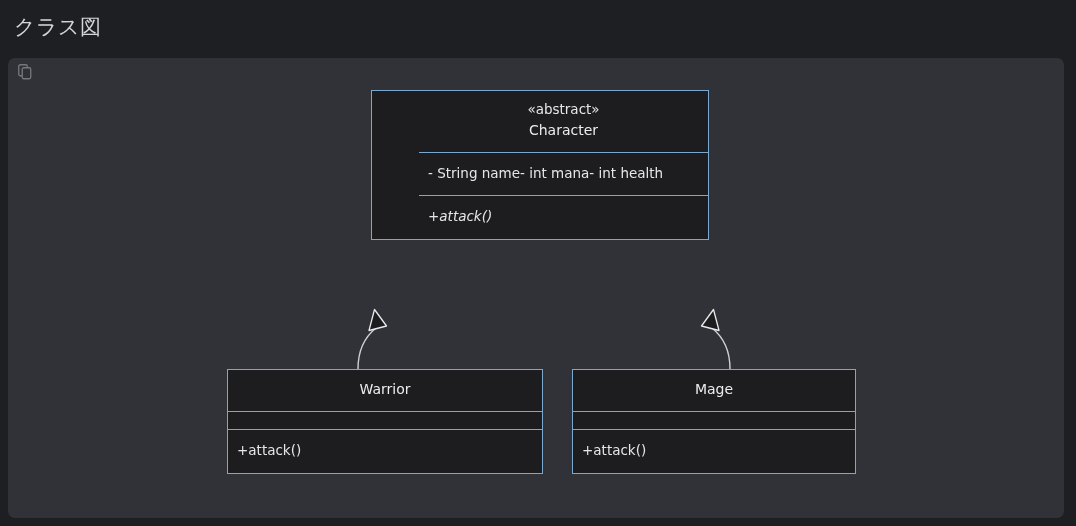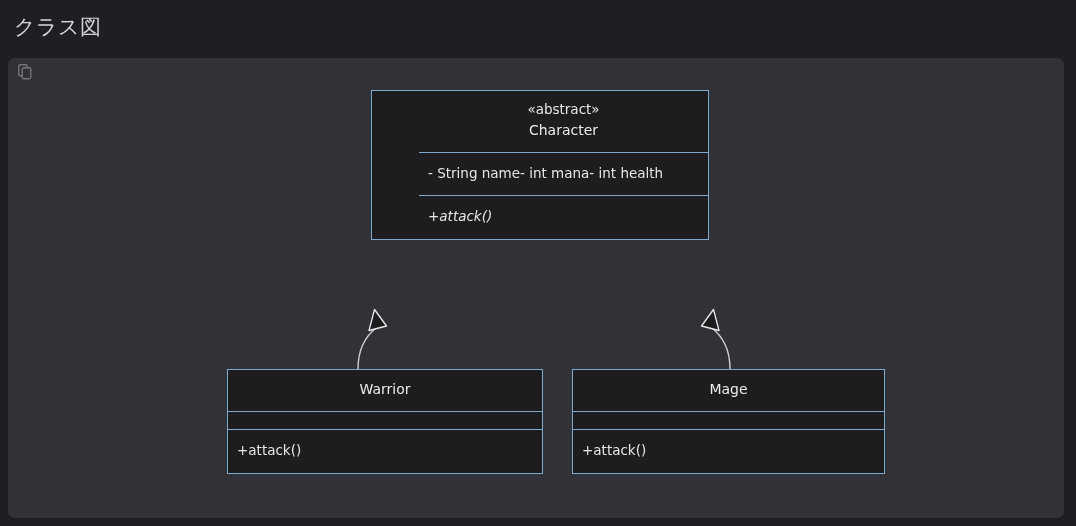--- a/index.html
+++ b/index.html
@@ -123,21 +123,21 @@
     line-height: 1;
     padding: 5px 0 6px 0;
     white-space: nowrap;
   }
   .uml-row.italic { font-style: italic; }
   .uml-empty { height: 18px; }
 
   
   #class-character { left: 363px; width: 338px; top: 32px; padding-left: 47px; }
   #class-warrior   { left: 185px; width: 316px; top: 311px; margin-left: 34px; }
-  #class-mage      { left: 564px; width: 313px; top: 311px; }
+  #class-mage      { left: 564px; width: 284px; top: 311px; }
 </style>
 </head>
 <body>
 
 <div id="app">
 
   <div class="header">
     <div class="header-title">クラス図</div>
   </div>
 

